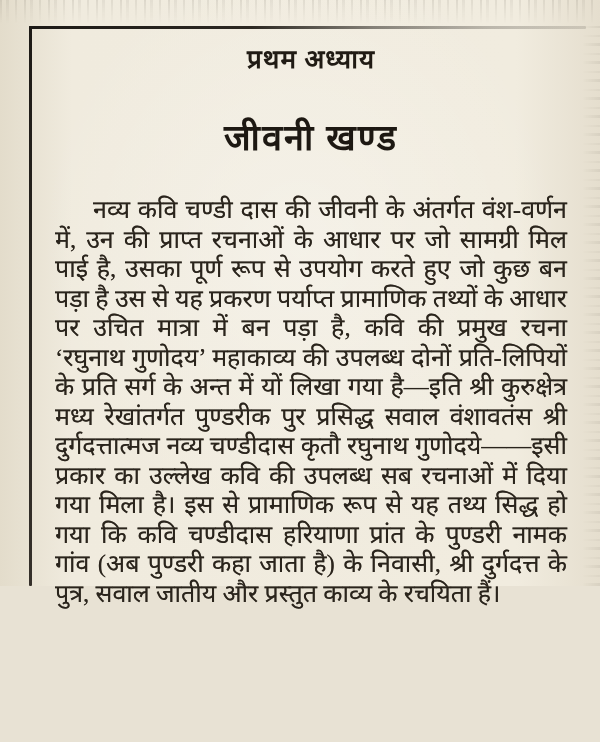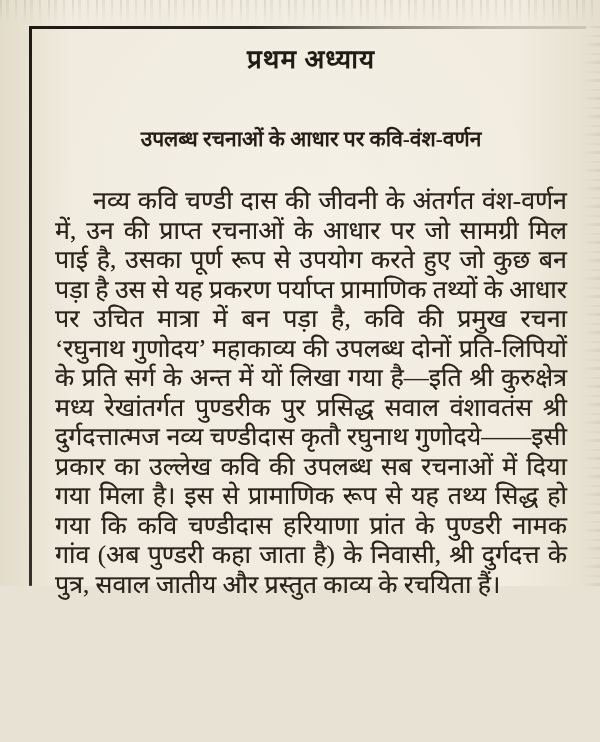--- a/index.html
+++ b/index.html
@@ -137,20 +137,20 @@
 
   <div class="bleed-top"></div>
   <div class="bleed-right"></div>
 
   <div class="rule-top"></div>
   <div class="rule-left"></div>
 
   <div class="content">
     <h2 class="chapter-heading">प्रथम अध्याय</h2>
 
+    <h1 class="main-heading">जीवनी खण्ड</h1>
 
-    <h3 class="subheading">उपलब्ध रचनाओं के आधार पर कवि-वंश-वर्णन</h3>
 
     <p class="body-para first">नव्य कवि चण्डी दास की जीवनी के अंतर्गत वंश-वर्णन में, उन की प्राप्त रचनाओं के आधार पर जो सामग्री मिल पाई है, उसका पूर्ण रूप से उपयोग करते हुए जो कुछ बन पड़ा है उस से यह प्रकरण पर्याप्त प्रामाणिक तथ्यों के आधार पर उचित मात्रा में बन पड़ा है, कवि की प्रमुख रचना ‘रघुनाथ गुणोदय’ महाकाव्य की उपलब्ध दोनों प्रति-लिपियों के प्रति सर्ग के अन्त में यों लिखा गया है—इति श्री कुरुक्षेत्र मध्य रेखांतर्गत पुण्डरीक पुर प्रसिद्ध सवाल वंशावतंस श्री दुर्गदत्तात्मज नव्य चण्डीदास कृतौ रघुनाथ गुणोदये——इसी प्रकार का उल्लेख कवि की उपलब्ध सब रचनाओं में दिया गया मिला है। इस से प्रामाणिक रूप से यह तथ्य सिद्ध हो गया कि कवि चण्डीदास हरियाणा प्रांत के पुण्डरी नामक गांव (अब पुण्डरी कहा जाता है) के निवासी, श्री दुर्गदत्त के पुत्र, सवाल जातीय और प्रस्तुत काव्य के रचयिता हैं।</p>
 
   </div>
 
 </div>
 
 </body></html>

